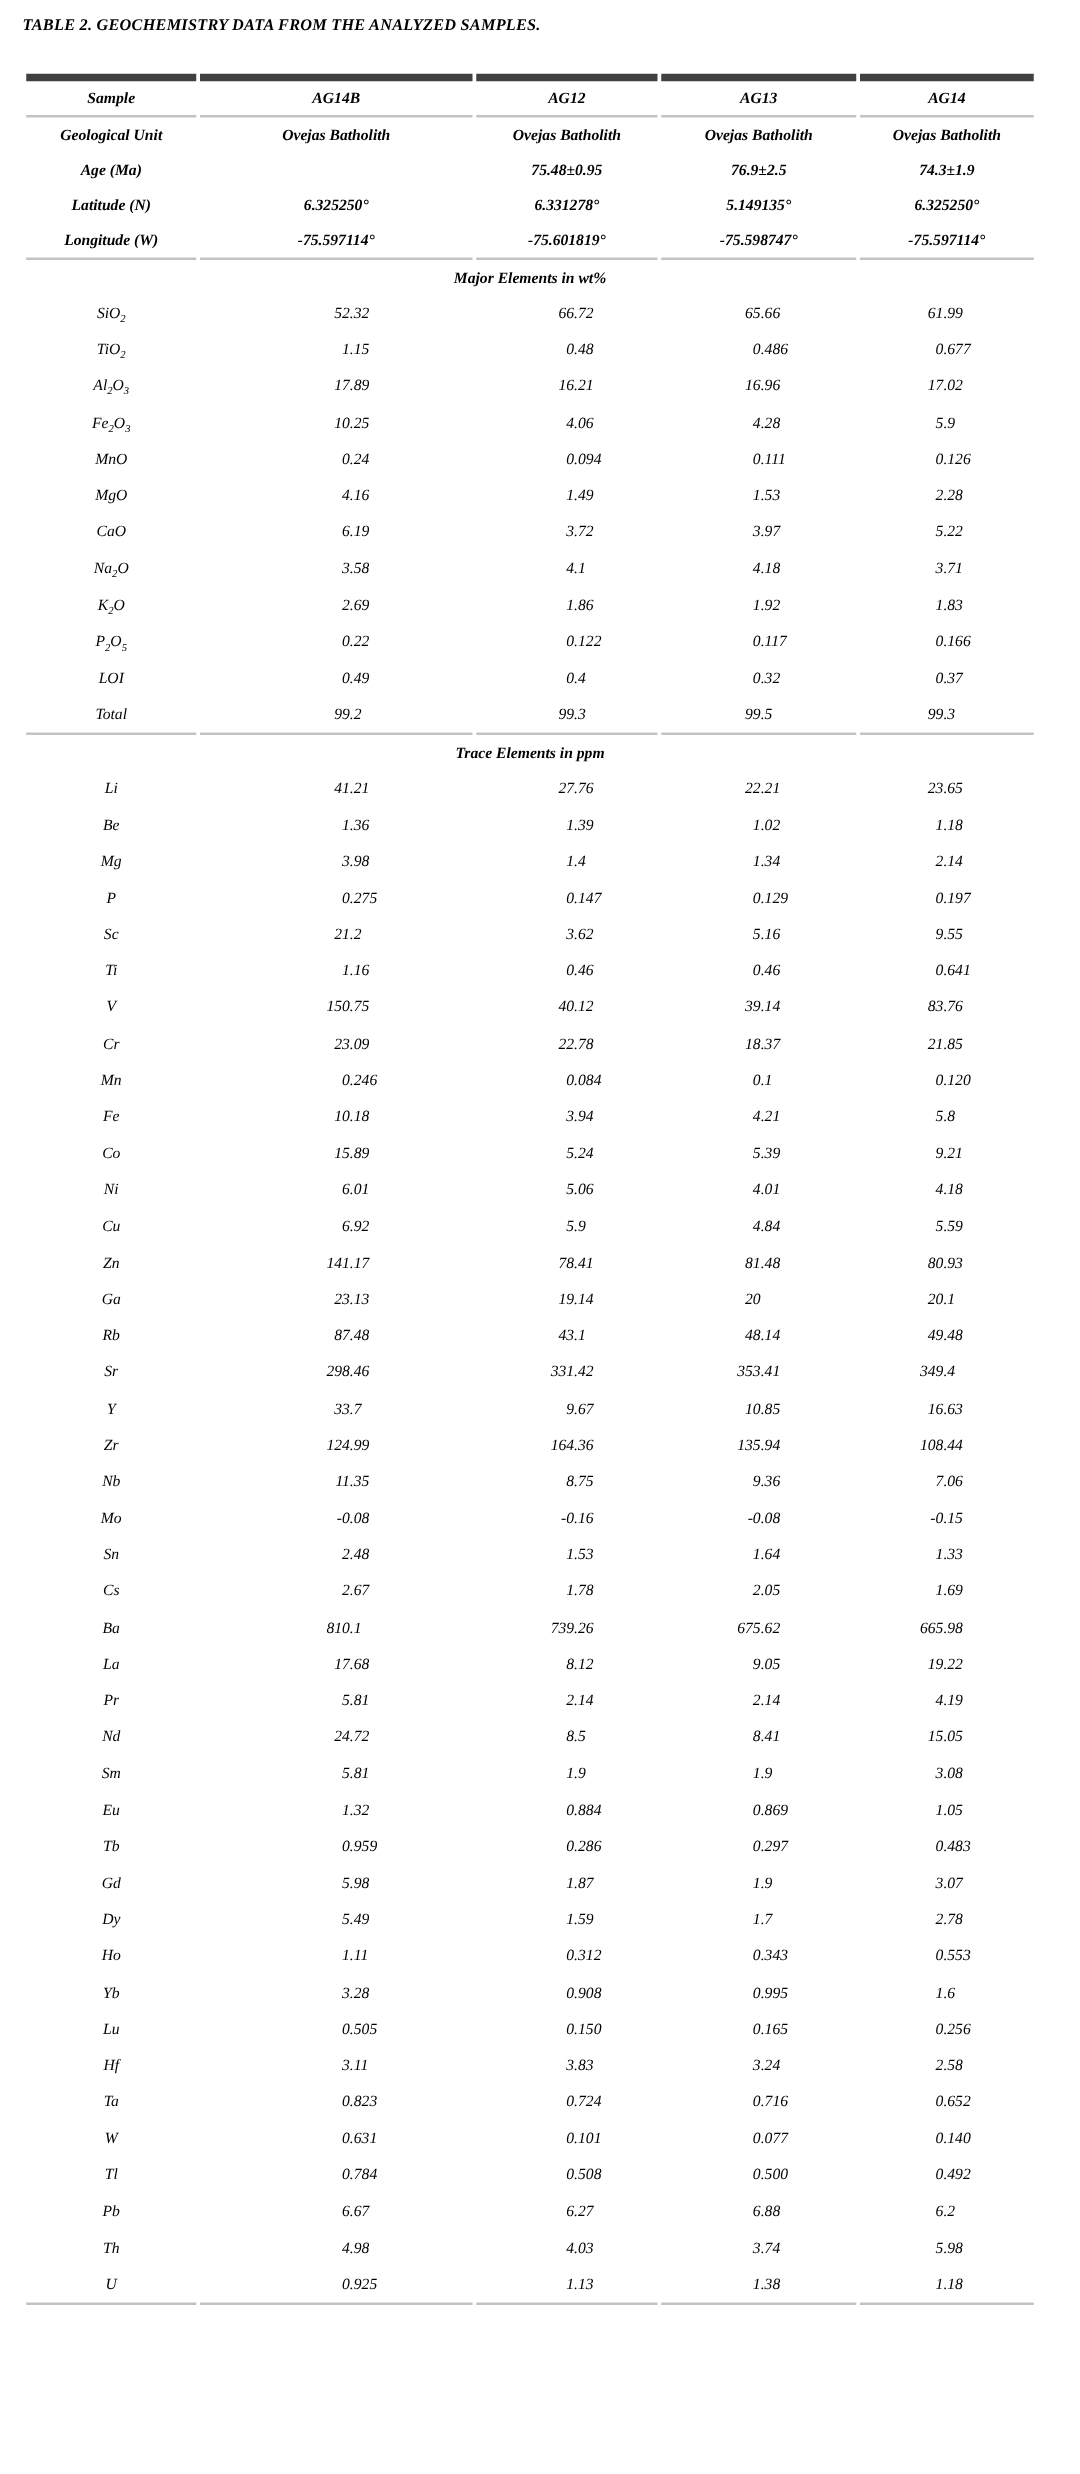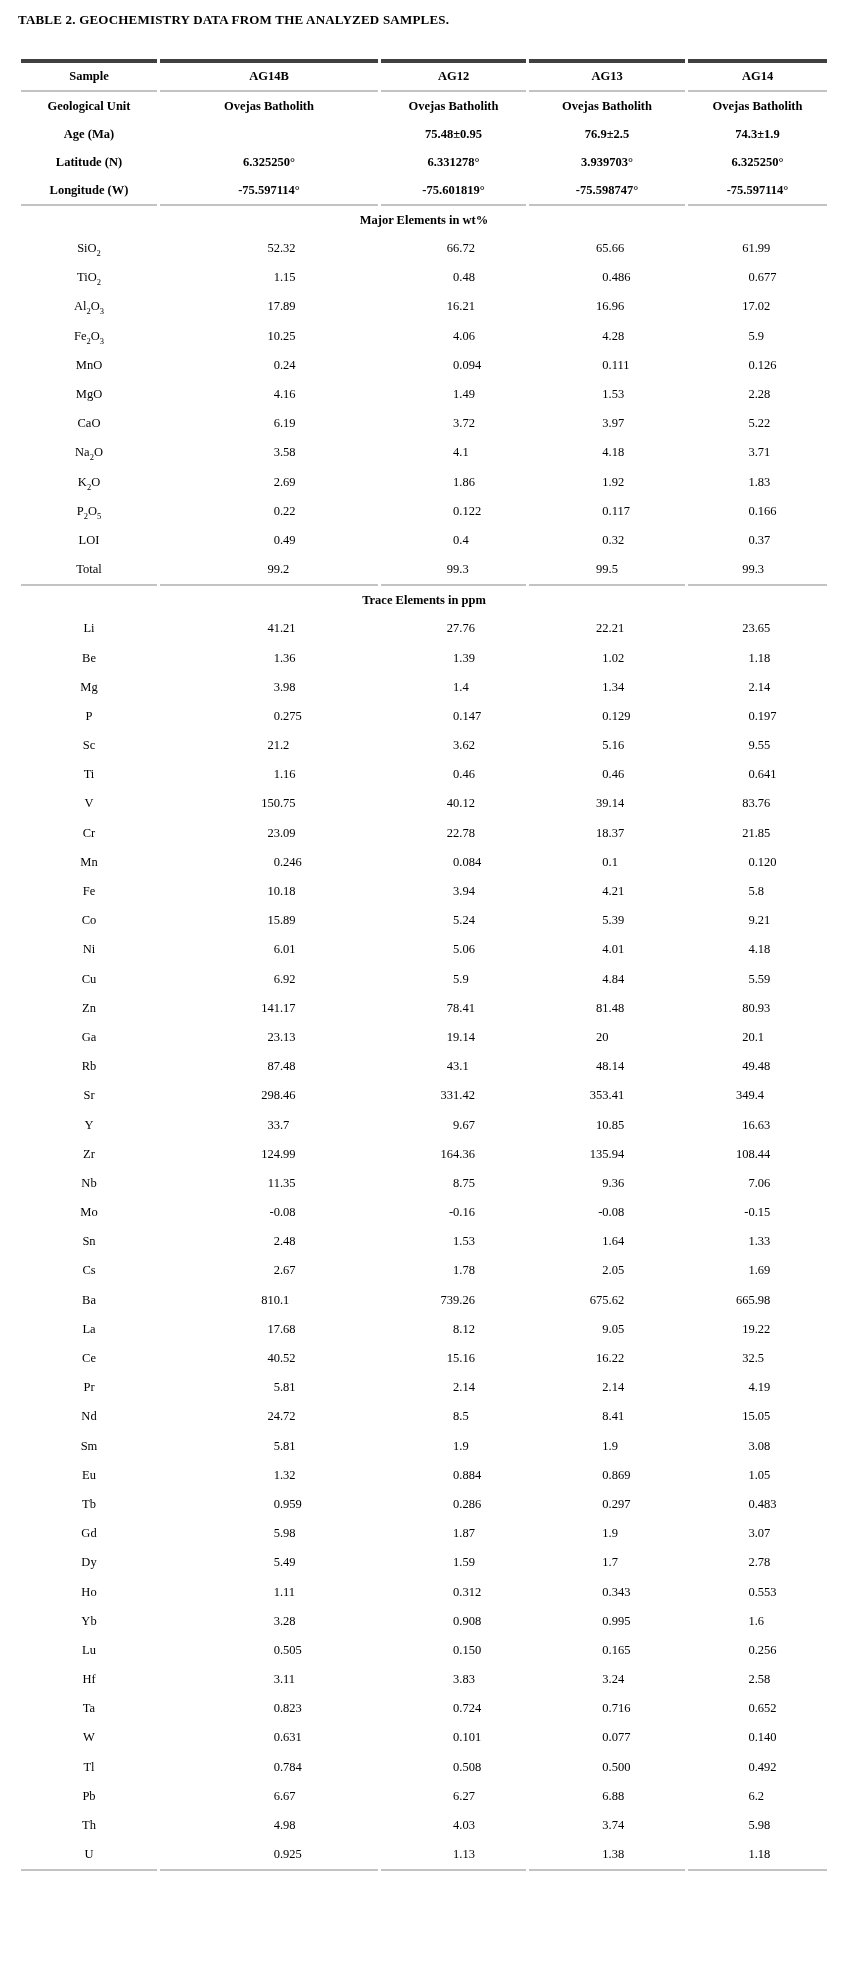--- a/index.html
+++ b/index.html
@@ -1,36 +1,36 @@
 <!DOCTYPE html>
 <html><head>
 <meta charset="utf-8">
 <style>
   html,body{margin:0;padding:0;background:#ffffff;}
   body{
     width:864px;height:1979px;overflow:hidden;color:#000;
     font-family:"Liberation Serif","DejaVu Serif",serif;
     -webkit-font-smoothing:antialiased;
   }
-  .page{padding:12px 20px 0 18px;}
+  .page{padding:12px 20px 0 18px;font-style:italic;}
   .title{
     font-weight:bold;font-size:13px;line-height:16px;letter-spacing:.2px;
     white-space:nowrap;
   }
   table.geo{
     border-collapse:separate;border-spacing:3px 0;table-layout:fixed;
     width:812px;margin-top:31px;
   }
   td{
     padding:0;margin:0;vertical-align:middle;text-align:center;
     font-size:12.5px;height:29.2px;overflow:hidden;white-space:nowrap;
   }
   tr.hdr td{
     font-weight:bold;height:27px;
-    border-top:4px solid #404040;border-bottom:2px solid #c3c3c3;
+    border-top:6px solid #404040;border-bottom:2px solid #c3c3c3;
   }
   tr.info td{font-weight:bold;height:28px;}
   tr.sec td{font-weight:bold;text-align:center;height:28px;}
   tr.rule-bottom td{border-bottom:2px solid #c3c3c3;margin-top:33px;}
   sub{font-size:8.5px;line-height:0;}
   
   .num{display:flex;width:100%;}
   .num .int{flex:0 0 55%;text-align:right;}
   .num .frac{flex:1 1 auto;text-align:left;}
   td:nth-child(3) .int{flex-basis:54%;}
@@ -70,21 +70,21 @@
           <td>Age (Ma)</td>
           <td></td>
           <td>75.48±0.95</td>
           <td>76.9±2.5</td>
           <td>74.3±1.9</td>
         </tr>
         <tr class="info">
           <td>Latitude (N)</td>
           <td>6.325250°</td>
           <td>6.331278°</td>
-          <td>3.939703°</td>
+          <td>5.149135°</td>
           <td>6.325250°</td>
         </tr>
         <tr class="info rule-bottom">
           <td>Longitude (W)</td>
           <td>-75.597114°</td>
           <td>-75.601819°</td>
           <td>-75.598747°</td>
           <td>-75.597114°</td>
         </tr>
         <tr class="sec">
@@ -1086,47 +1086,20 @@
             </span>
           </td>
           <td>
             <span class="num">
               <span class="int">19</span>
               <span class="frac">.22</span>
             </span>
           </td>
         </tr>
         <tr class="data">
-          <td>Ce</td>
-          <td>
-            <span class="num">
-              <span class="int">40</span>
-              <span class="frac">.52</span>
-            </span>
-          </td>
-          <td>
-            <span class="num">
-              <span class="int">15</span>
-              <span class="frac">.16</span>
-            </span>
-          </td>
-          <td>
-            <span class="num">
-              <span class="int">16</span>
-              <span class="frac">.22</span>
-            </span>
-          </td>
-          <td>
-            <span class="num">
-              <span class="int">32</span>
-              <span class="frac">.5</span>
-            </span>
-          </td>
-        </tr>
-        <tr class="data">
           <td>Pr</td>
           <td>
             <span class="num">
               <span class="int">5</span>
               <span class="frac">.81</span>
             </span>
           </td>
           <td>
             <span class="num">
               <span class="int">2</span>

